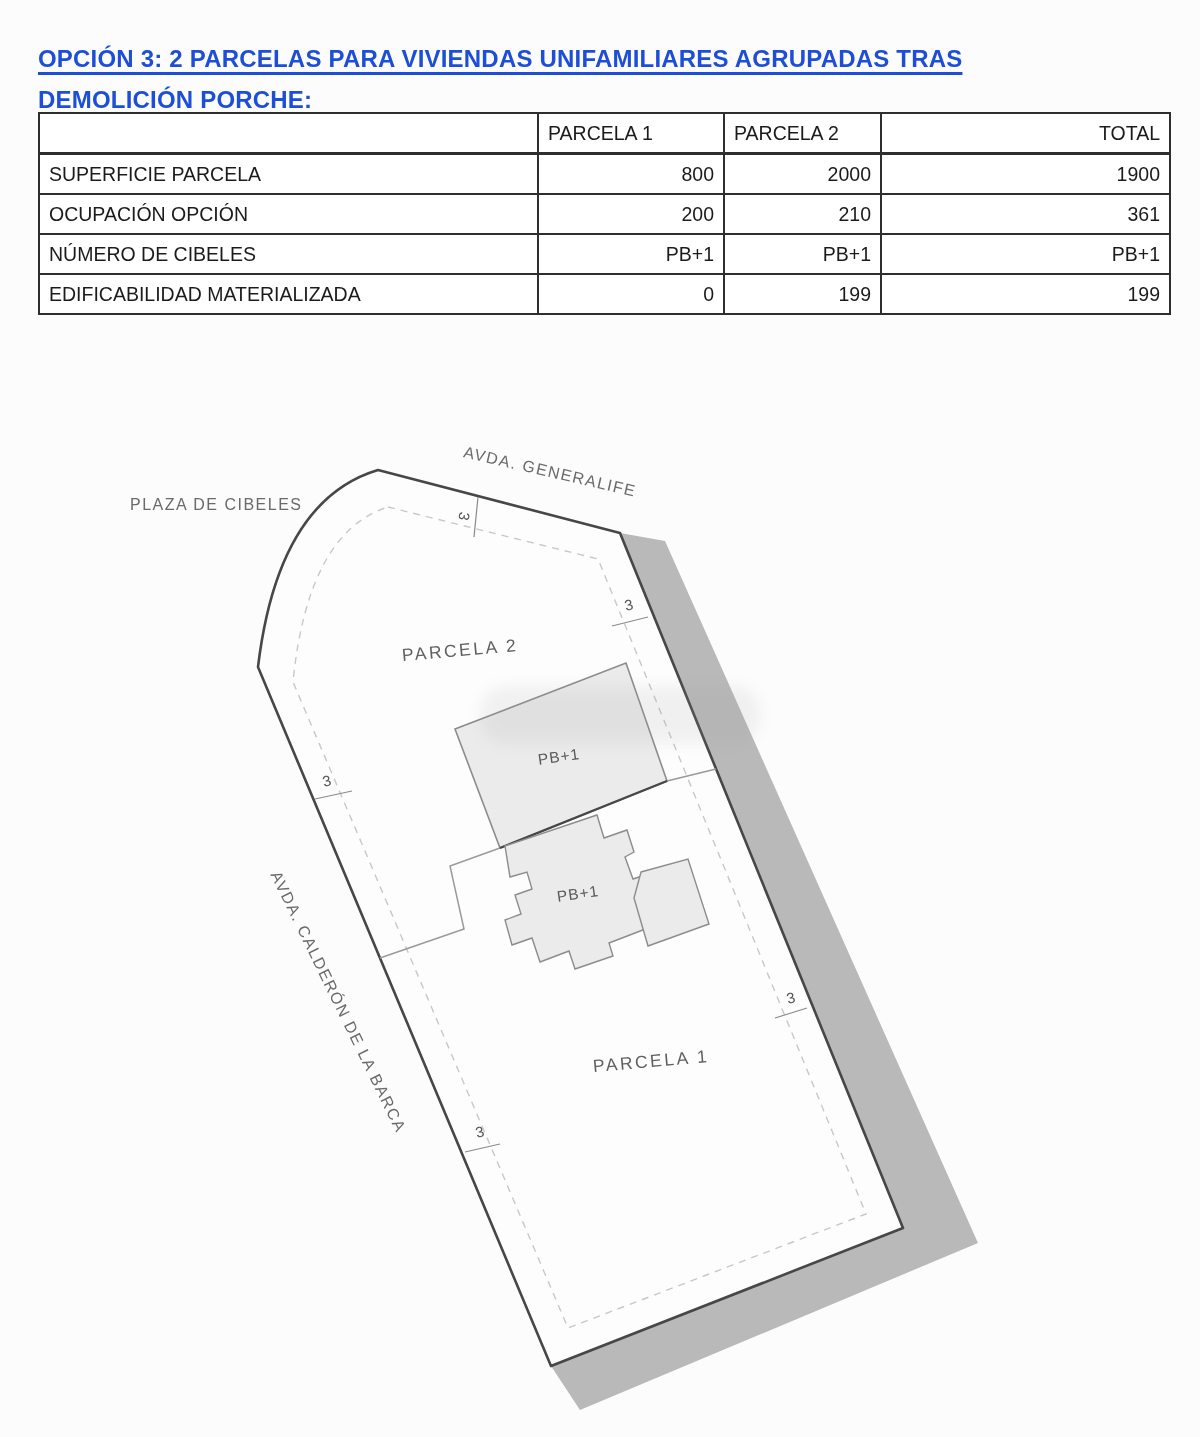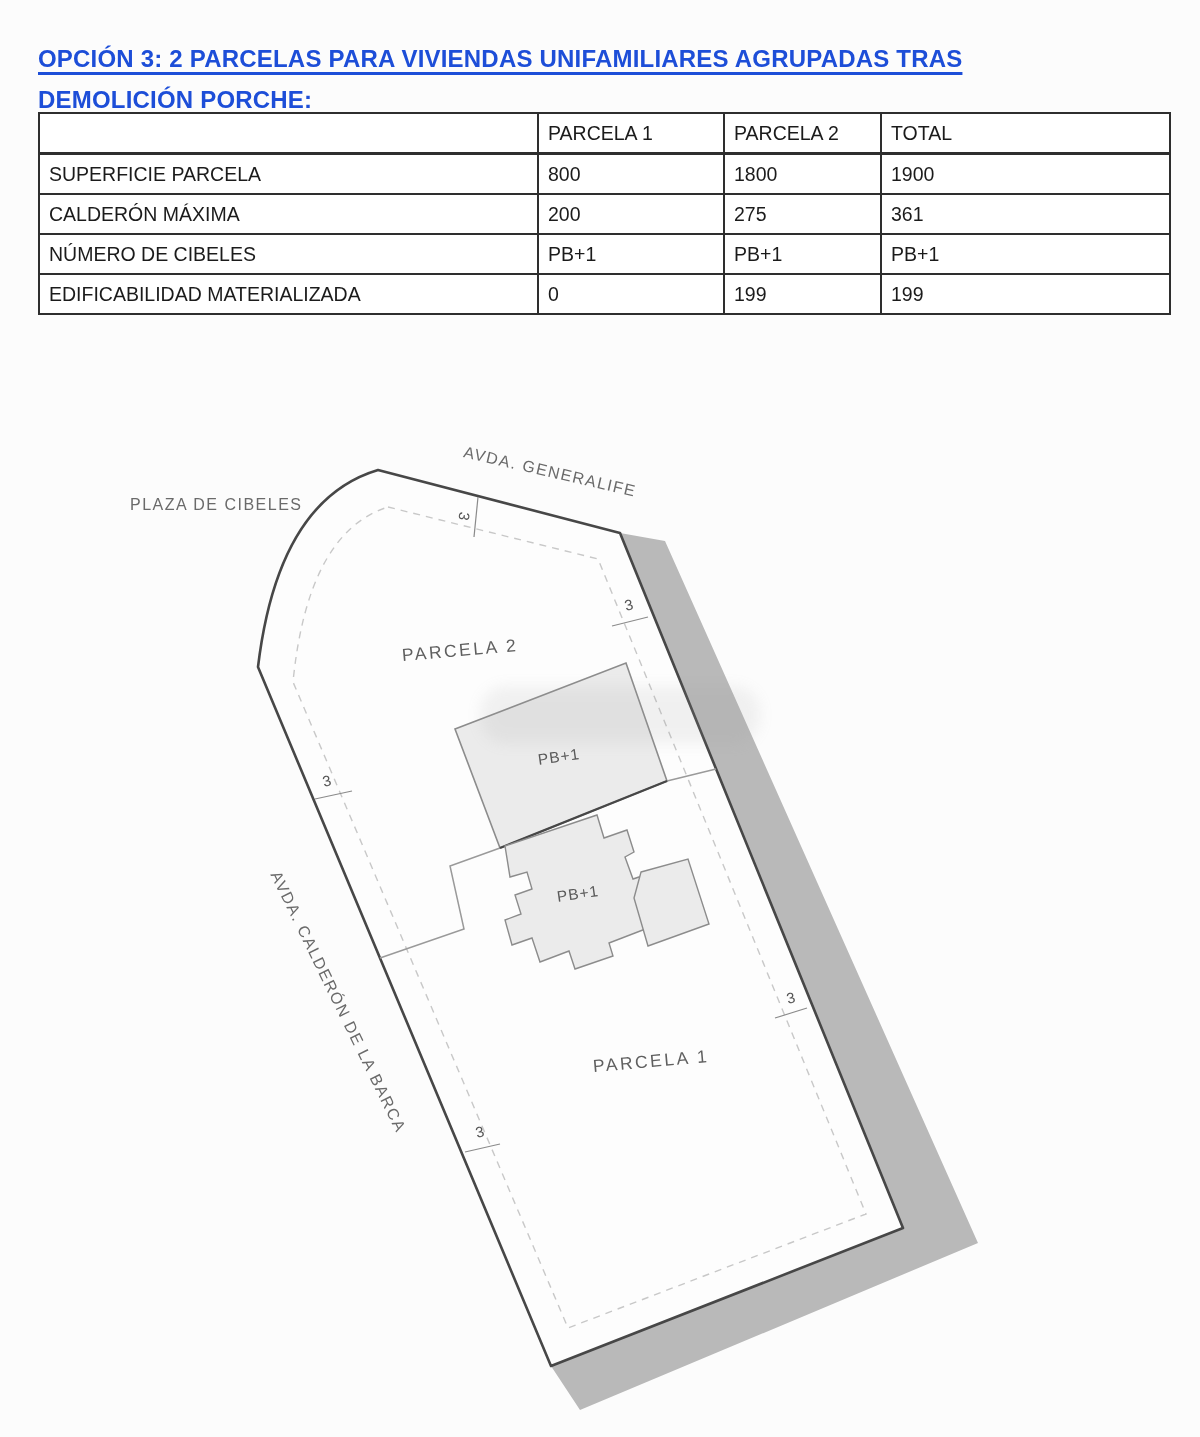--- a/index.html
+++ b/index.html
@@ -17,21 +17,21 @@
   table.spec{position:absolute;left:38px;top:112px;width:1127px;
     border-collapse:collapse;table-layout:fixed;}
   table.spec th,table.spec td{
     border:2px solid #2e2e2e;height:38px;font-size:19.5px;font-weight:normal;
     padding:0 9px;white-space:nowrap;overflow:hidden;background:#fff;color:#1b1b1b;}
   table.spec thead th{border-bottom:3px solid #2e2e2e;}
   .c-label{width:479px;text-align:left;}
   .c-p1{width:166px;}
   .c-p2{width:137px;}
   .c-total{width:269px;}
-  .al{text-align:left;} .ar{text-align:left;}
+  .al{text-align:left;} .ar{text-align:right;}
   
   svg.plan{position:absolute;left:0;top:0;}
   .street-label{fill:#6a6a6a;font-size:16px;letter-spacing:1.5px;}
   .parcel-label{fill:#5f5f5f;font-size:17.5px;letter-spacing:2.5px;}
   .bldg-label{fill:#5a5a5a;font-size:15.5px;letter-spacing:1px;}
   .dim-label{fill:#555;font-size:15px;}
 </style>
 </head>
 <body>
 
@@ -46,27 +46,27 @@
       <th class="c-label"></th>
       <th class="c-p1 al">PARCELA 1</th>
       <th class="c-p2 al">PARCELA 2</th>
       <th class="c-total ar">TOTAL</th>
     </tr>
   </thead>
   <tbody>
     <tr>
       <td class="al">SUPERFICIE PARCELA</td>
       <td class="ar">800</td>
-      <td class="ar">1800</td>
+      <td class="ar">2000</td>
       <td class="ar">1900</td>
     </tr>
     <tr>
-      <td class="al">CALDERÓN MÁXIMA</td>
+      <td class="al">OCUPACIÓN OPCIÓN</td>
       <td class="ar">200</td>
-      <td class="ar">275</td>
+      <td class="ar">210</td>
       <td class="ar">361</td>
     </tr>
     <tr>
       <td class="al">NÚMERO DE CIBELES</td>
       <td class="ar">PB+1</td>
       <td class="ar">PB+1</td>
       <td class="ar">PB+1</td>
     </tr>
     <tr>
       <td class="al">EDIFICABILIDAD MATERIALIZADA</td>

